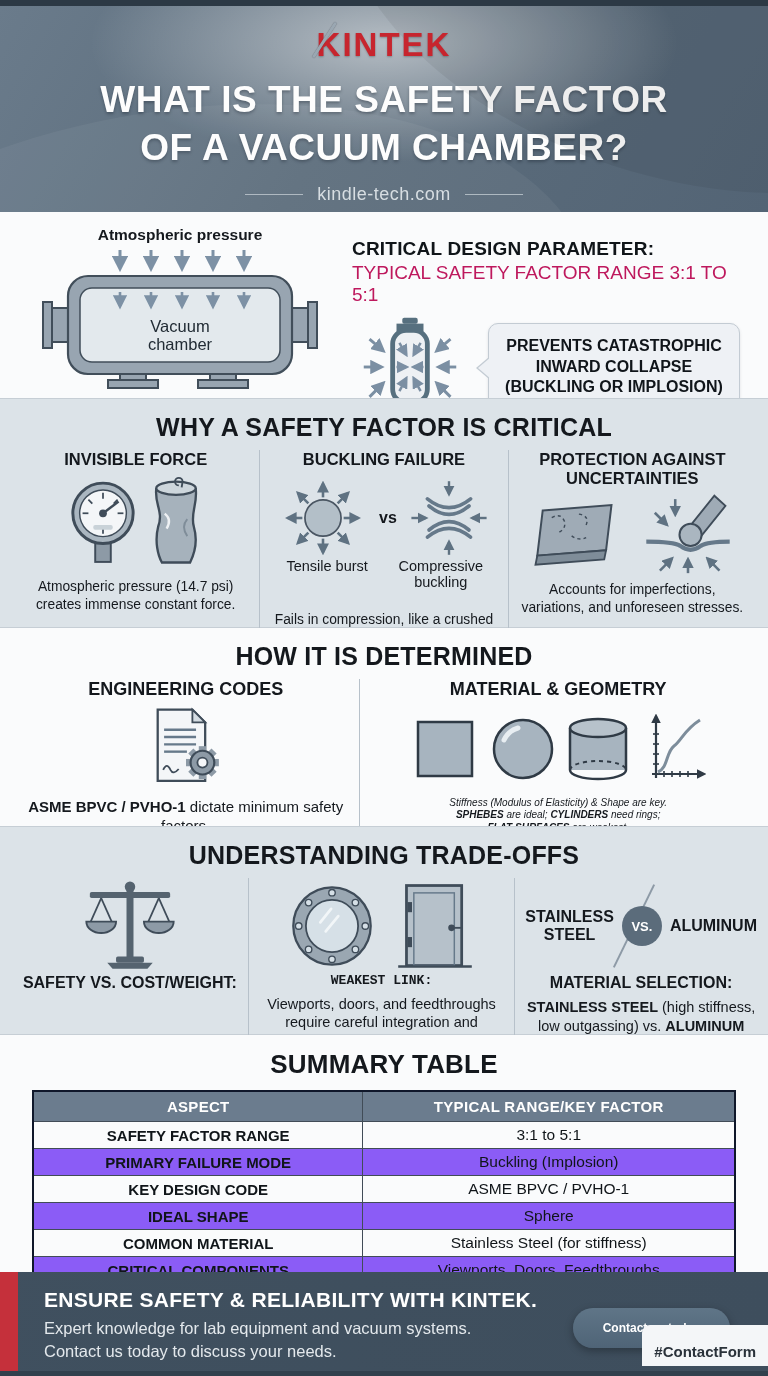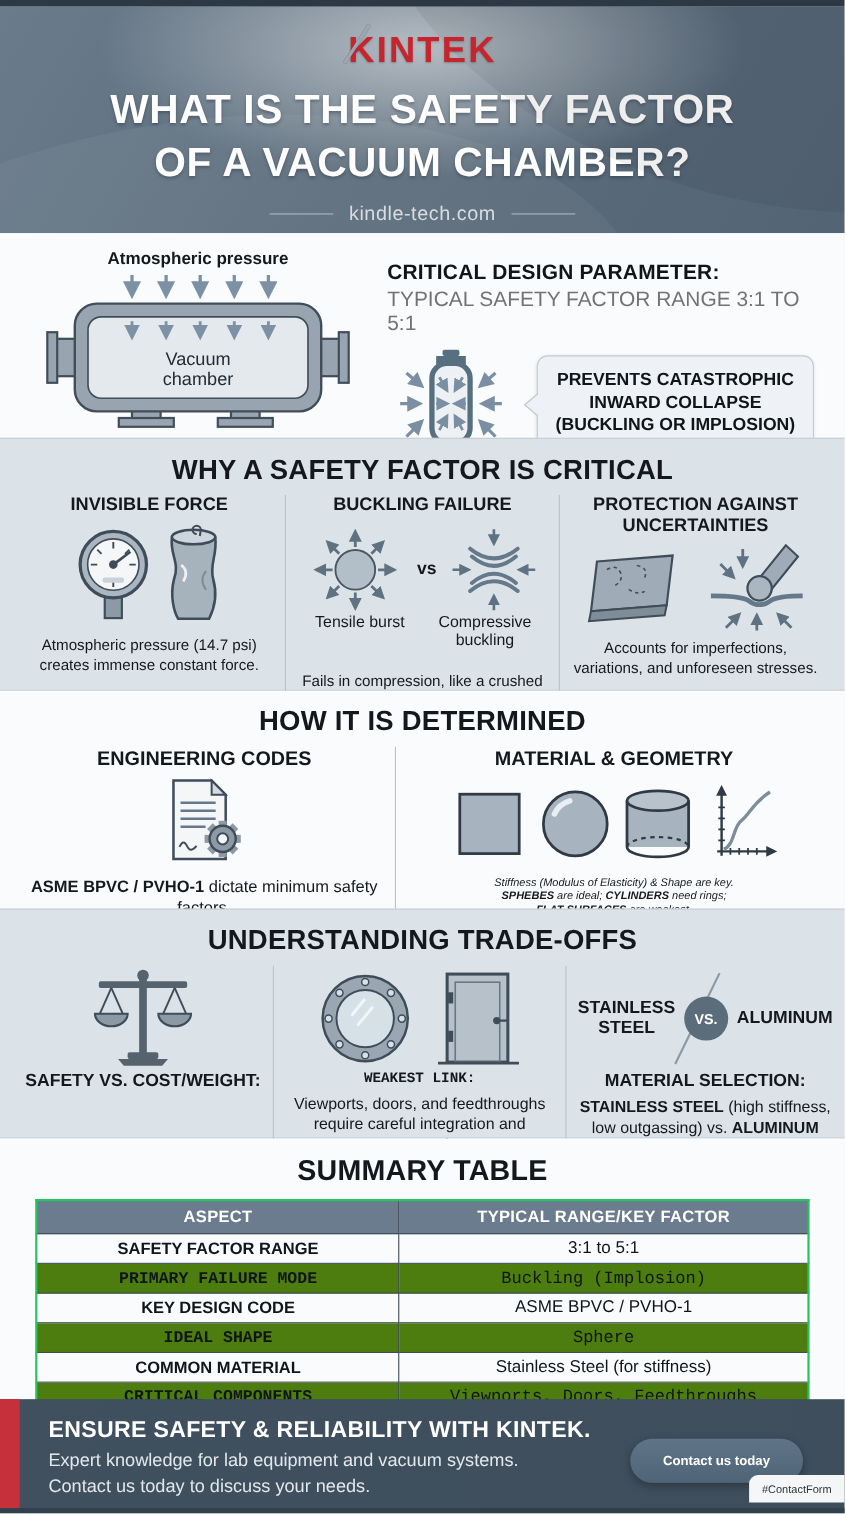--- a/index.html
+++ b/index.html
@@ -25,21 +25,21 @@
   .title b{font-weight:800;}
   .site-row{margin-top:12px;display:flex;align-items:center;justify-content:center;gap:14px;}
   .site-row .rule{width:58px;height:1.5px;background:#bcc5cd;opacity:.85;}
   .site{font-size:18px;color:#d5dce1;font-weight:400;letter-spacing:.5px;}
 
   
   .intro{height:186px;background:#fafbfc;display:flex;padding:12px 28px 6px 34px;}
   .intro-left{width:292px;flex:none;}
   .intro-right{flex:1;padding-left:26px;padding-top:14px;}
   .param-title{font-size:19px;font-weight:800;color:#101519;letter-spacing:.2px;}
-  .param-range{font-size:19px;font-weight:500;color:#737373;margin-top:2px;}
+  .param-range{font-size:19px;font-weight:500;color:#be185d;margin-top:2px;}
   .impl-row{display:flex;align-items:center;margin-top:8px;}
   .callout{position:relative;flex:1;margin-left:20px;background:#eef1f5;border:1.5px solid #c3cbd3;
       border-radius:10px;padding:12px 14px;text-align:center;font-size:16px;font-weight:800;
       color:#10151a;line-height:1.3;box-shadow:0 1px 3px rgba(60,75,90,.15);}
   .callout::before{content:"";position:absolute;left:-13px;top:38%;border-top:11px solid transparent;
       border-bottom:11px solid transparent;border-right:13px solid #c3cbd3;}
   .callout::after{content:"";position:absolute;left:-11px;top:38%;border-top:11px solid transparent;
       border-bottom:11px solid transparent;border-right:13px solid #eef1f5;}
 
   
@@ -70,39 +70,39 @@
   .trade .col:nth-child(2){flex:0 0 33%;}
   .ssvsal{position:relative;display:flex;align-items:center;justify-content:center;gap:8px;height:96px;}
   .ssvsal .diag{position:absolute;left:50%;top:2px;width:2px;height:92px;background:#8d9aa6;
       transform:translateX(-8px) rotate(26deg);}
   .ss-label,.al-label{font-size:16px;font-weight:800;color:#14181d;line-height:1.1;position:relative;}
   .vs-badge{position:relative;width:40px;height:40px;border-radius:50%;background:#5b6c7b;color:#fff;
       font-size:13px;font-weight:800;display:flex;align-items:center;justify-content:center;flex:none;}
 
   
   .summary{height:237px;background:#fafbfc;}
-  table.sum{width:704px;margin:2px auto 0;border-collapse:collapse;border:2px solid #22c55e;}
+  table.sum{width:704px;margin:2px auto 0;border-collapse:collapse;border:2px solid #0f172a;}
   table.sum th{background:#6b7c8e;color:#fff;font-size:15px;font-weight:800;padding:6px 4px;
       border:1px solid #414c57;letter-spacing:.3px;}
   table.sum td{border:1px solid #414c57;padding:4px 6px;text-align:center;font-size:15.5px;color:#101519;}
   table.sum td.a{font-weight:800;font-size:15px;}
-  table.sum tr.alt td{background:#4d7c0f;font-family:Liberation Mono, monospace;}
+  table.sum tr.alt td{background:#8b5cf6;}
   table.sum th:first-child,table.sum td.a{width:47%;}
 
   
   .footer{height:104px;background:linear-gradient(100deg,#44556444,#00000000),#3e4e5d;
       border-bottom:5px solid #31404d;color:#fff;padding:16px 0 0 44px;}
   .footer .red{position:absolute;left:0;top:0;bottom:0;width:18px;background:#c5303b;}
   .footer h3{margin:0 0 5px;font-size:21px;font-weight:800;letter-spacing:.3px;}
   .footer p{margin:0;font-size:16.5px;font-weight:400;color:#e3e8ec;line-height:1.42;}
   .contact-btn{position:absolute;right:38px;top:36px;background:linear-gradient(180deg,#5f7587,#4f6477);
       border:none;border-radius:26px;color:#fff;font-family:inherit;font-size:12px;font-weight:700;
       padding:13px 30px;box-shadow:0 3px 8px rgba(0,0,0,.3);cursor:pointer;}
-  .hash-tag{position:absolute;right:0;bottom:5px;background:#f4f6f8;color:#2a323a;font-size:10px;
-      font-weight:400;padding:8px 12px 6px;border-top-left-radius:8px;}
+  .hash-tag{position:absolute;right:0;bottom:5px;background:#f4f6f8;color:#2a323a;font-size:15px;
+      font-weight:700;padding:18px 12px 6px;border-top-left-radius:8px;}
 
   svg{display:block;}
   .svg-center{margin:0 auto;}
 </style>
 </head>
 <body>
 
 <div class="page">
 
   <div class="sec header">

